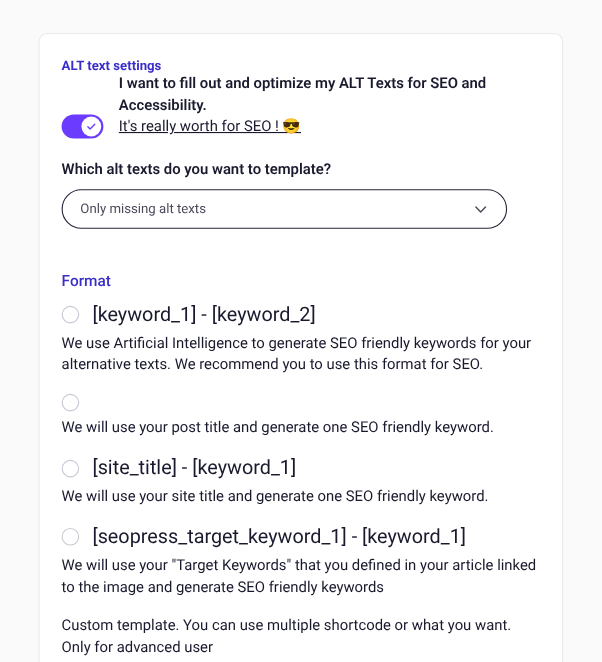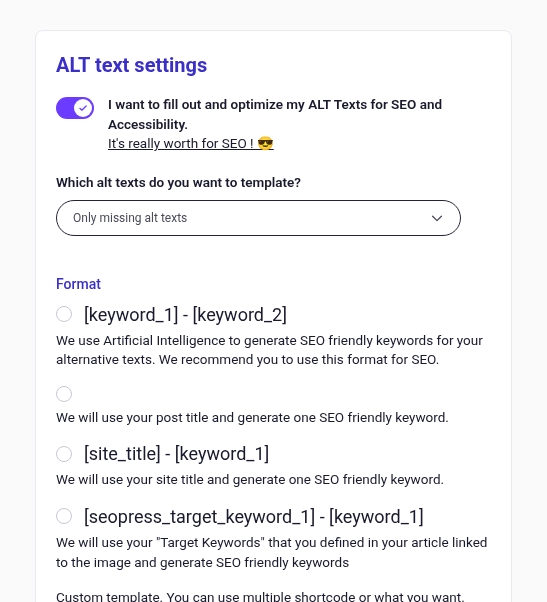--- a/index.html
+++ b/index.html
@@ -12,27 +12,27 @@
     width: 547px;
   }
   .card {
     background: #fff;
     border: 1px solid #e9e9ef;
     border-radius: 8px;
     padding: 22px 20px 28px 20px;
   }
   .title {
     color: #3b2fc9;
-    font-size: 20px;
+    font-size: 12px;
     font-weight: 700;
-    margin-bottom: 18px;
+    margin-bottom: 0;
   }
   .toggle-row {
     display: flex;
-    align-items: flex-start;
+    align-items: flex-end;
     gap: 14px;
     margin-bottom: 20px;
   }
   .toggle {
     flex-shrink: 0;
     width: 38px;
     height: 22px;
     background: #6b3bff;
     border-radius: 20px;
     position: relative;

